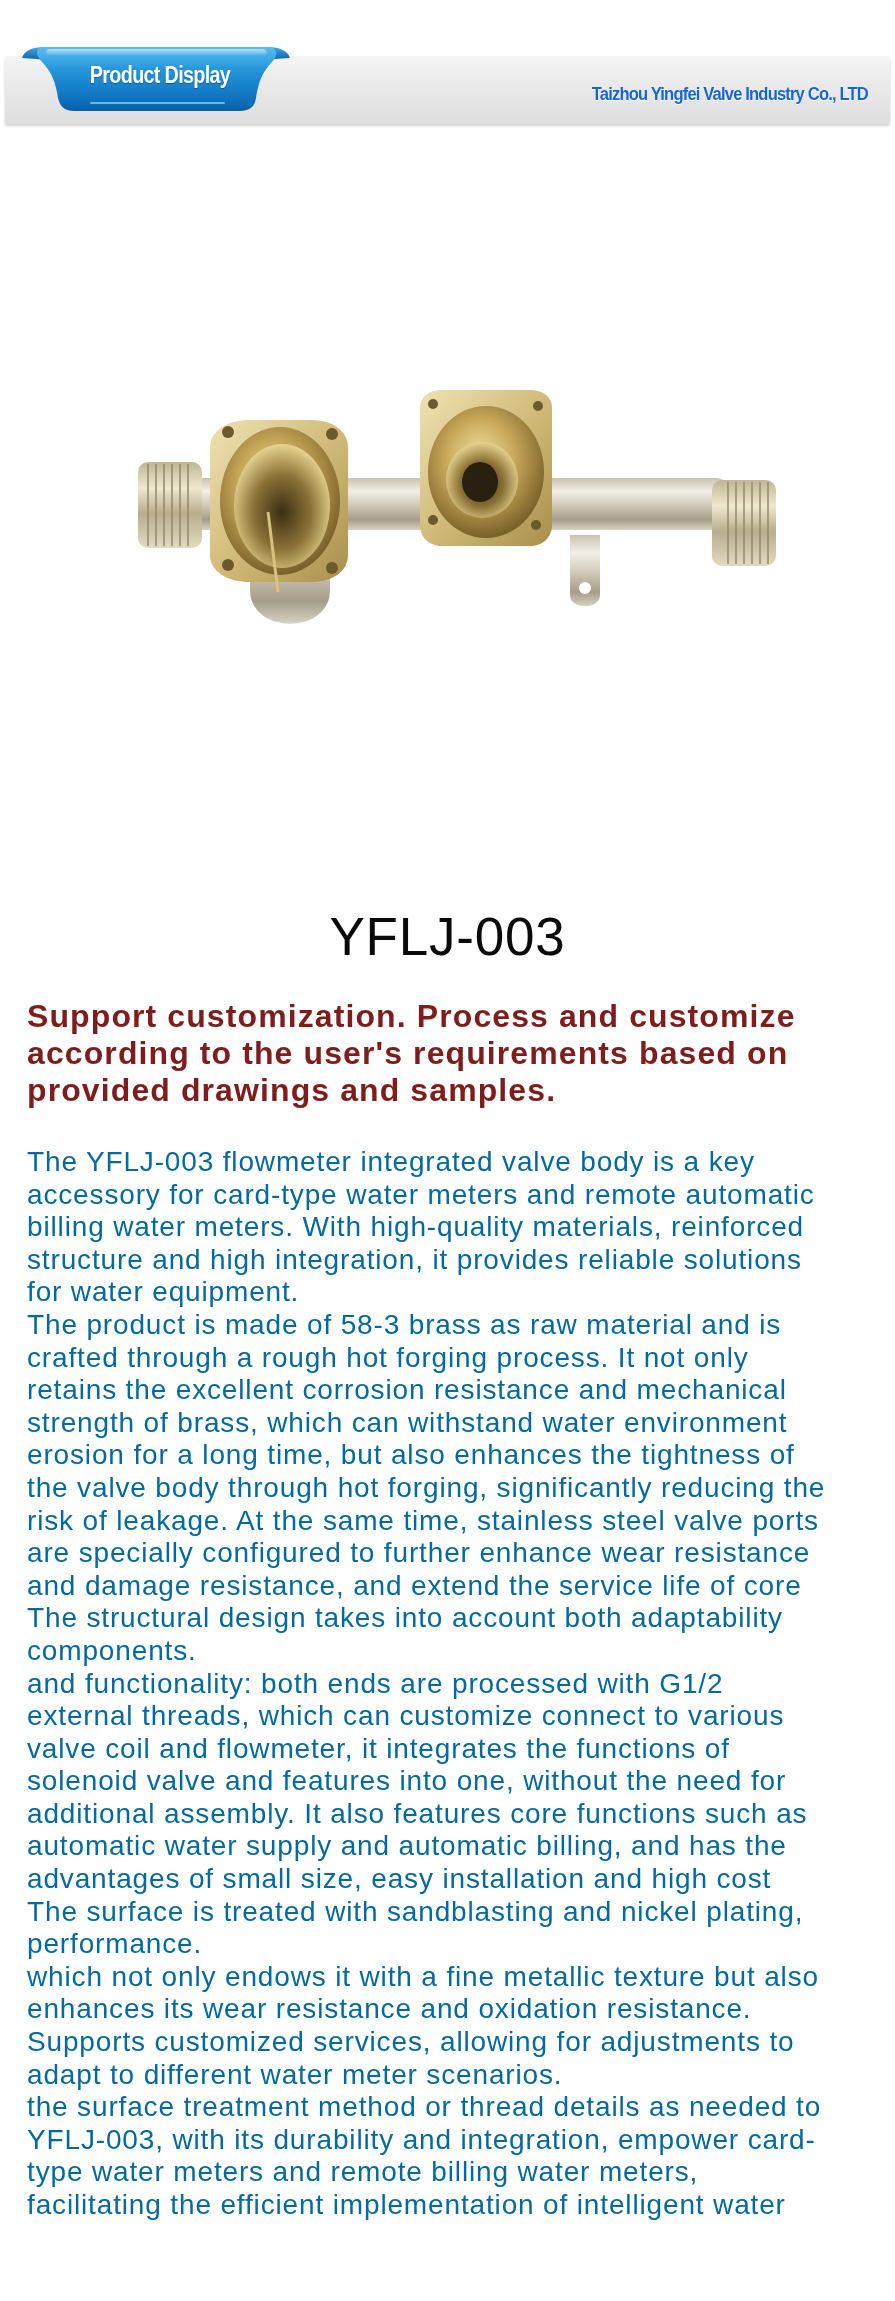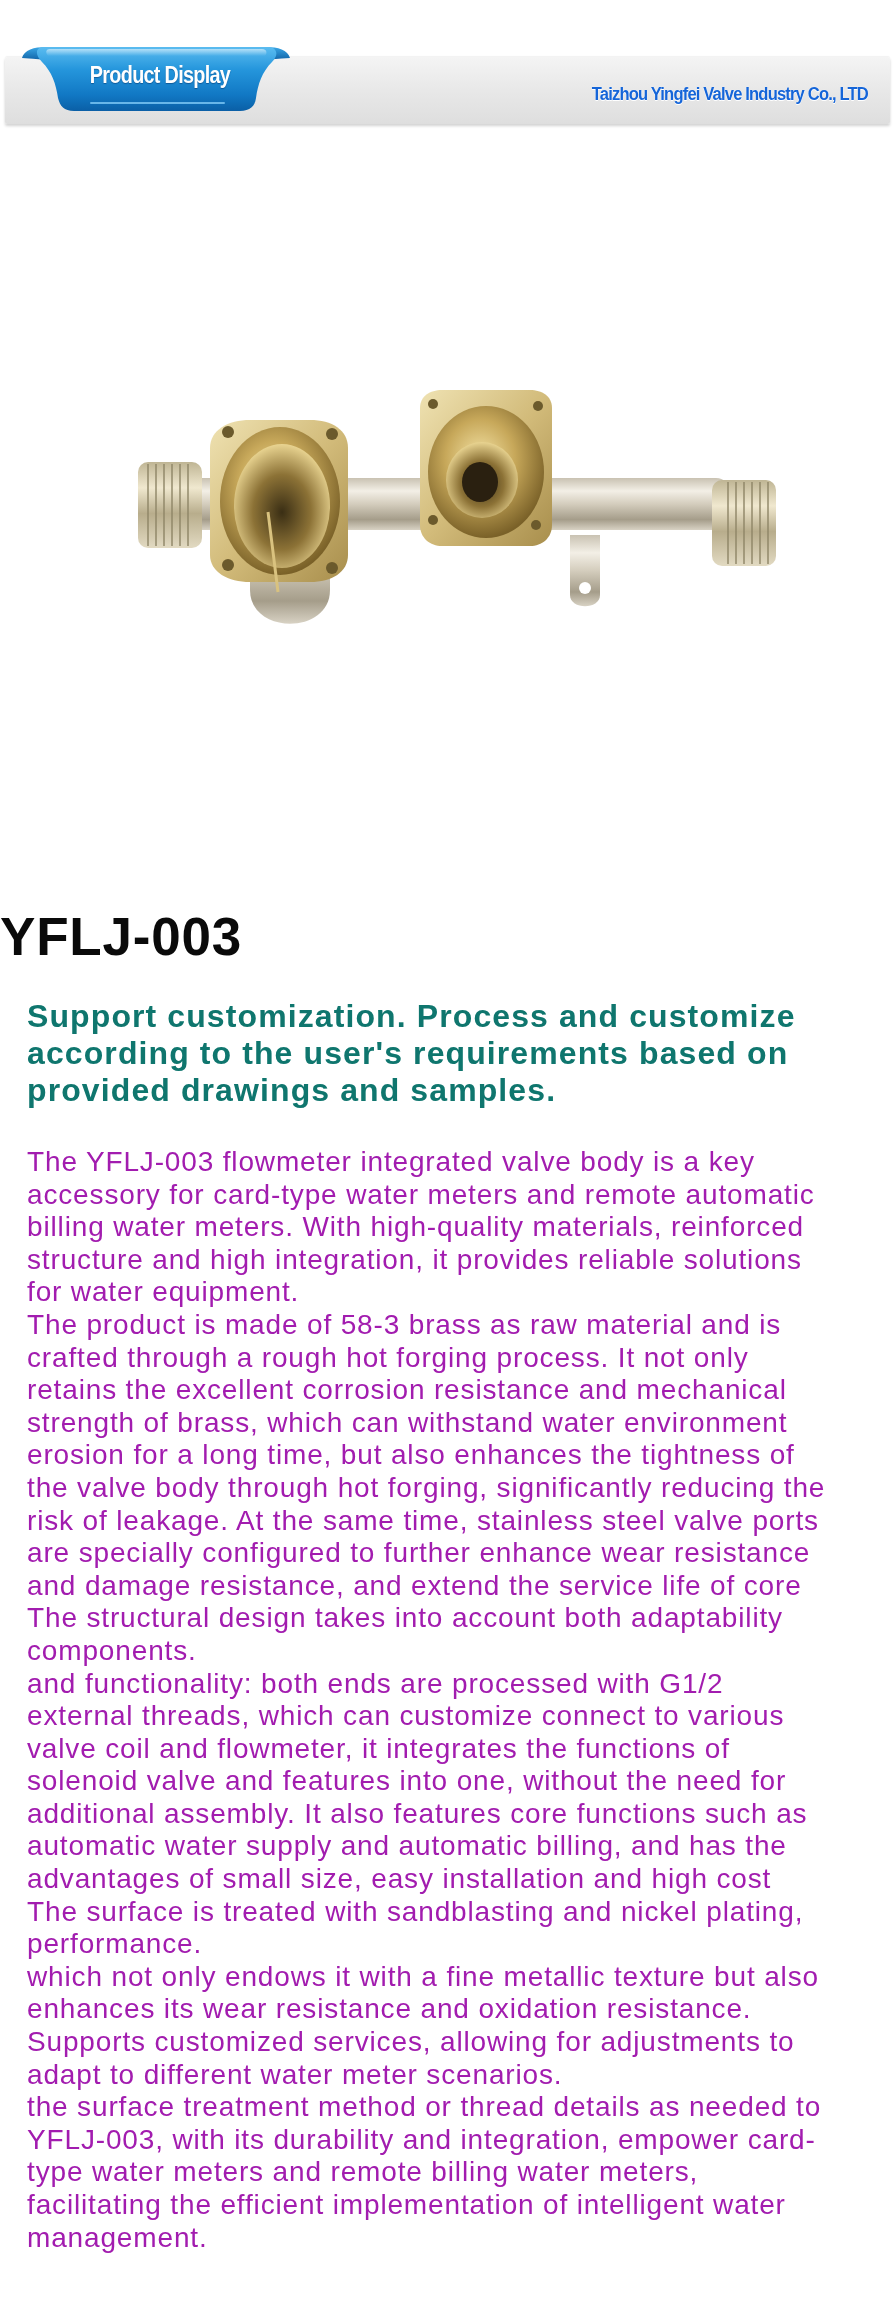--- a/index.html
+++ b/index.html
@@ -10,26 +10,26 @@
     box-shadow: 0 2px 3px rgba(0,0,0,0.18), 0 -1px 1px rgba(0,0,0,0.05); border-radius: 2px; }
   .banner-tab-svg { position: absolute; left: 0; top: 0; }
   .tab-label { position: absolute; left: 62px; top: 30px; width: 196px; text-align: center;
     color: #fff; font-weight: bold; font-size: 23px; letter-spacing: -0.8px;
     transform: scaleX(0.86); transform-origin: center; text-shadow: 0 1px 1px rgba(0,40,90,0.45); white-space: nowrap; }
   .company { position: absolute; left: 538px; top: 52px; width: 330px; text-align: right;
     color: #1565d8; font-weight: bold; font-size: 18px; letter-spacing: -0.9px; white-space: nowrap;
     transform: scaleX(0.92); transform-origin: right center;
     text-shadow: 0 0 1px #fff, 0 1px 0 #fff; }
   .product-image { position: absolute; left: 100px; top: 360px; width: 700px; height: 300px; }
-  .title { position: absolute; left: 0; top: 907px; width: 895px; 
-    font-weight: bold; font-size: 53px; line-height: 60px; letter-spacing: 0.8px; color: #0a0a0a; }
+  .title { position: absolute; left: 0; top: 907px; width: 895px; text-align: center;
+    font-weight: normal; font-size: 53px; line-height: 60px; letter-spacing: 0.8px; color: #0a0a0a; }
   .subheading { position: absolute; left: 27px; top: 998px; width: 860px;
-    font-weight: bold; font-size: 32px; line-height: 37px; letter-spacing: 1.1px; color: #0f766e; }
+    font-weight: bold; font-size: 32px; line-height: 37px; letter-spacing: 1.1px; color: #7f1d1d; }
   .body-text { position: absolute; left: 27px; top: 1146px; width: 860px;
-    font-size: 28px; line-height: 32.6px; letter-spacing: 0.85px; color: #a21caf; }
+    font-size: 28px; line-height: 32.6px; letter-spacing: 0.85px; color: #0369a1; }
   .line { display: block; white-space: nowrap; }
 </style>
 </head>
 <body>
 
 <div class="banner">
   <div class="banner-bar"></div>
   <svg class="banner-tab-svg" width="300" height="100" viewBox="0 0 300 100">
     <defs>
       <linearGradient id="tabg" x1="0" y1="0" x2="0" y2="1">
@@ -175,14 +175,13 @@
   <span class="line">The surface is treated with sandblasting and nickel plating,</span>
   <span class="line">performance.</span>
   <span class="line">which not only endows it with a fine metallic texture but also</span>
   <span class="line">enhances its wear resistance and oxidation resistance.</span>
   <span class="line">Supports customized services, allowing for adjustments to</span>
   <span class="line">adapt to different water meter scenarios.</span>
   <span class="line">the surface treatment method or thread details as needed to</span>
   <span class="line">YFLJ-003, with its durability and integration, empower card-</span>
   <span class="line">type water meters and remote billing water meters,</span>
   <span class="line">facilitating the efficient implementation of intelligent water</span>
-  <span class="line">management.</span>
 </div>
 
 </body></html>

